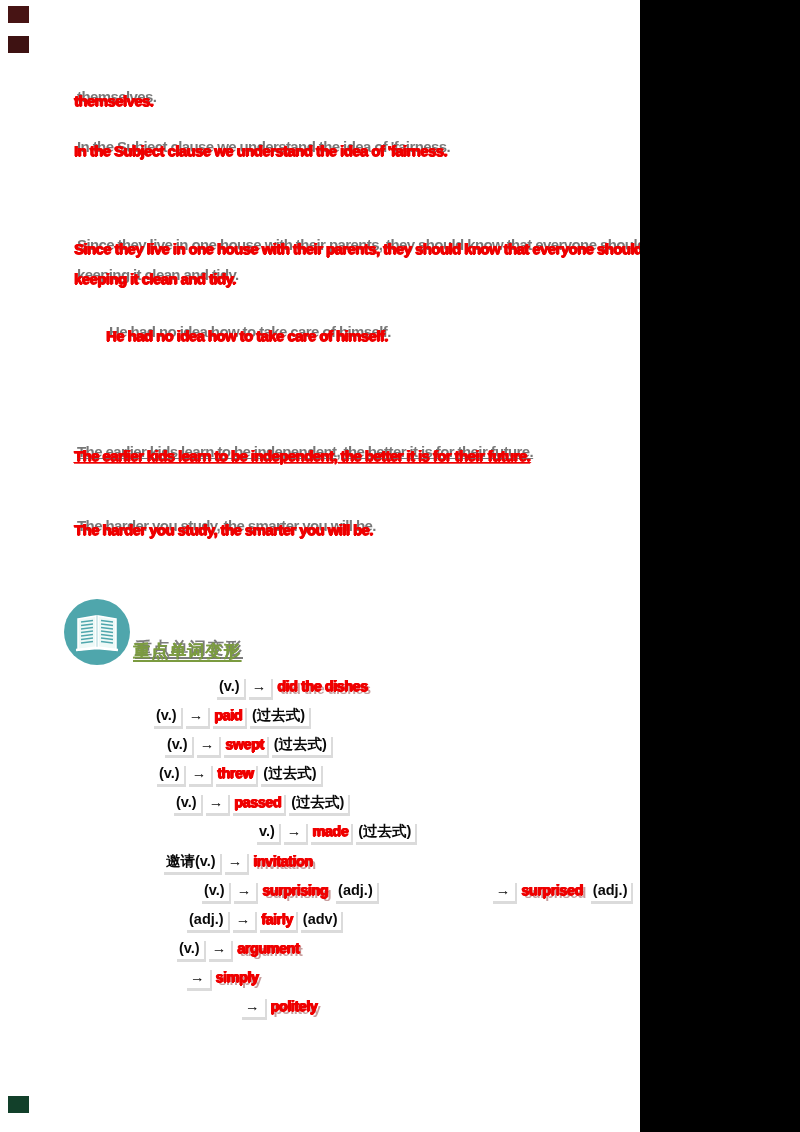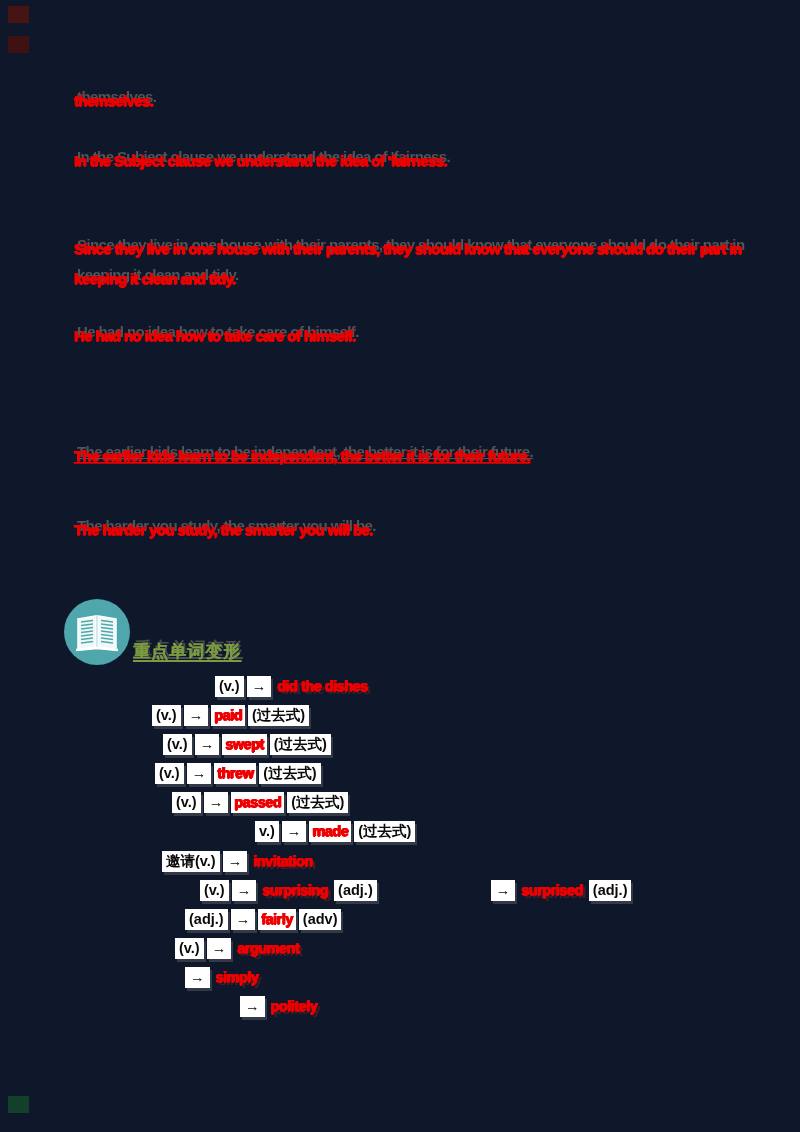--- a/index.html
+++ b/index.html
@@ -1,34 +1,34 @@
 <!DOCTYPE html>
 <html><head>
 <meta charset="utf-8">
 <style>
   html,body{margin:0;padding:0;background:#000;}
   .doc{
-    position:relative;width:800px;height:1132px;background:#0f172a;
+    position:relative;width:640px;height:1132px;background:#ffffff;
     overflow:hidden;font-family:"Liberation Sans", sans-serif;
   }
   
   .mark{position:absolute;width:21px;height:17px;}
   .mark.red1{left:8px;top:6px;background:#471414;}
   .mark.red2{left:8px;top:36px;background:#3e1212;}
   .mark.green1{left:8px;top:1096px;background:#12402a;}
 
   
   .para{
     position:absolute;left:74px;width:692px;margin:0;
     color:#ef0000;font-weight:900;font-size:15px;line-height:30px;
     letter-spacing:-0.6px;
     text-shadow:0.8px 0 currentColor,-0.6px 0 currentColor,0 0.7px currentColor,
                 3px -4px 0 rgba(95,95,95,0.85);
   }
-  .p1{top:86px;} .p2{top:146px;} .p3{top:234px;} .p4{top:321px;}
+  .p1{top:86px;} .p2{top:136px;} .p3{top:234px;} .p4{top:321px;margin-left:32px;}
   .p5{top:381px;} .p6{top:441px;text-decoration:underline;} .p7{top:501px;margin-top:14px;}
 
   
   .book-badge{position:absolute;left:63px;top:598px;width:68px;height:68px;}
   .section-title{
     position:absolute;left:133px;top:640px;margin:0;
     color:#7b9b40;font-weight:900;font-size:17px;letter-spacing:1px;
     text-decoration:underline;text-decoration-thickness:2px;text-underline-offset:3px;
     text-shadow:0.6px 0 currentColor,2px -3px 0 rgba(91,91,91,0.8);
   }

